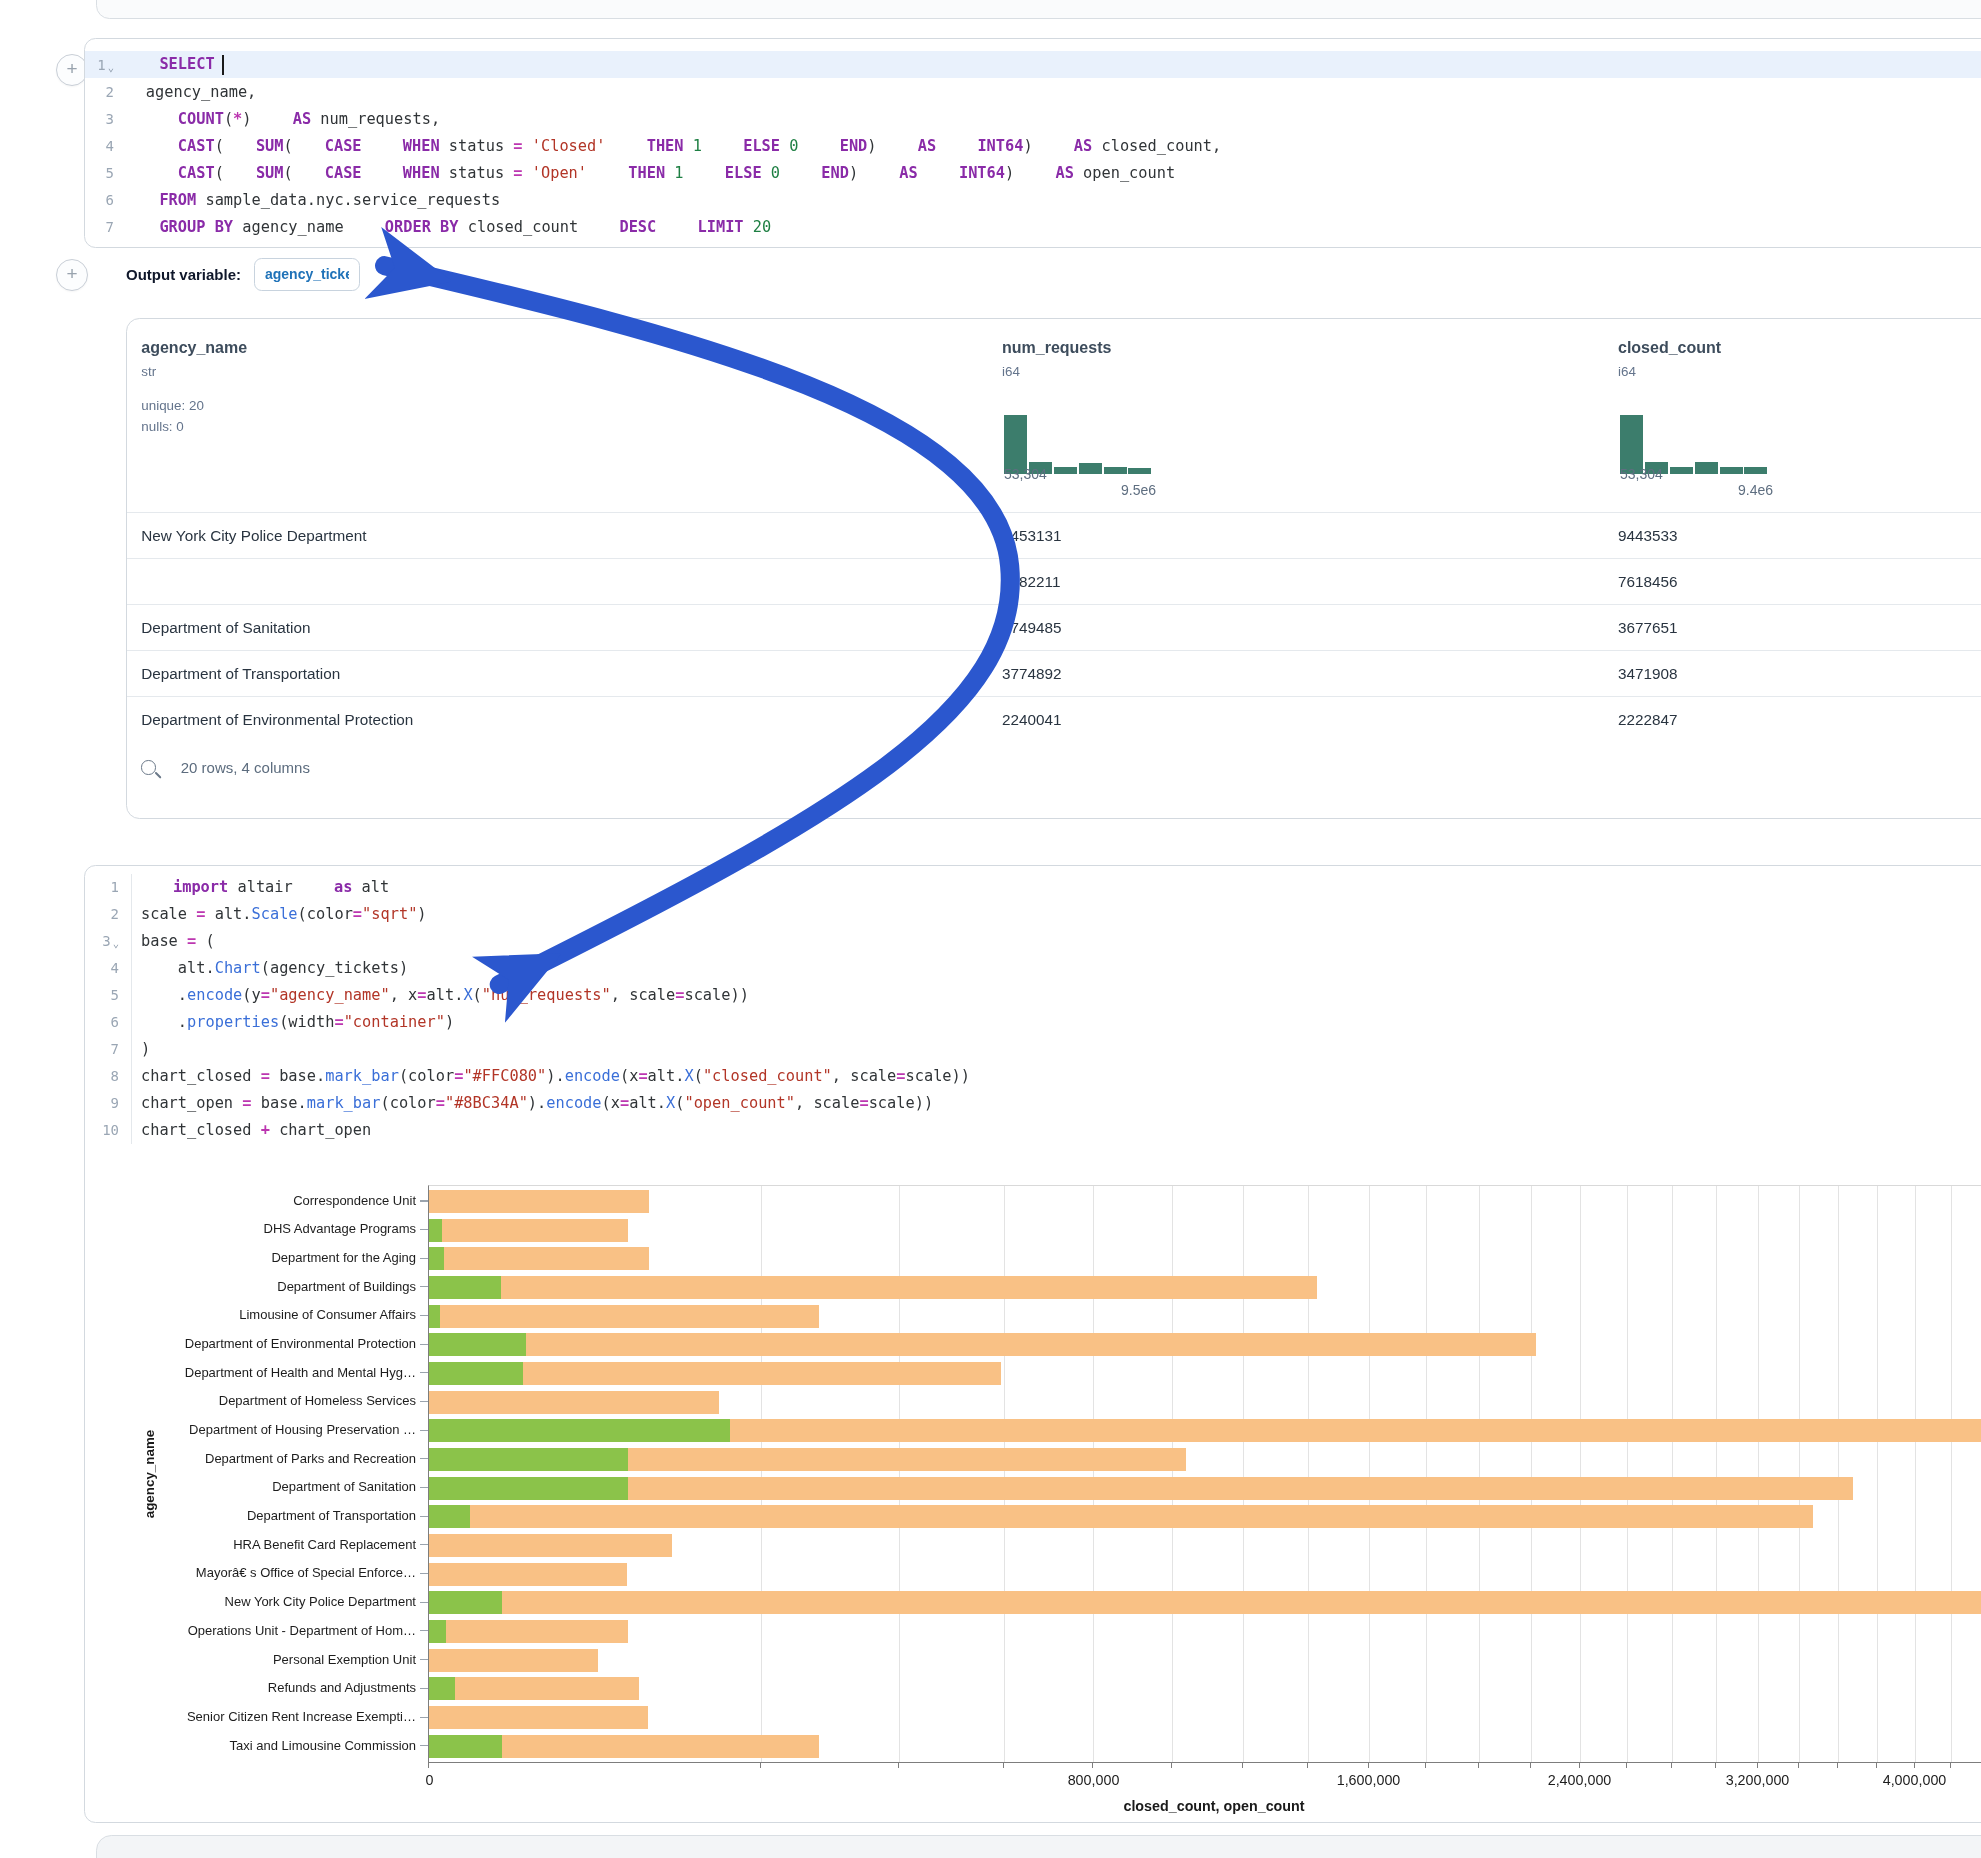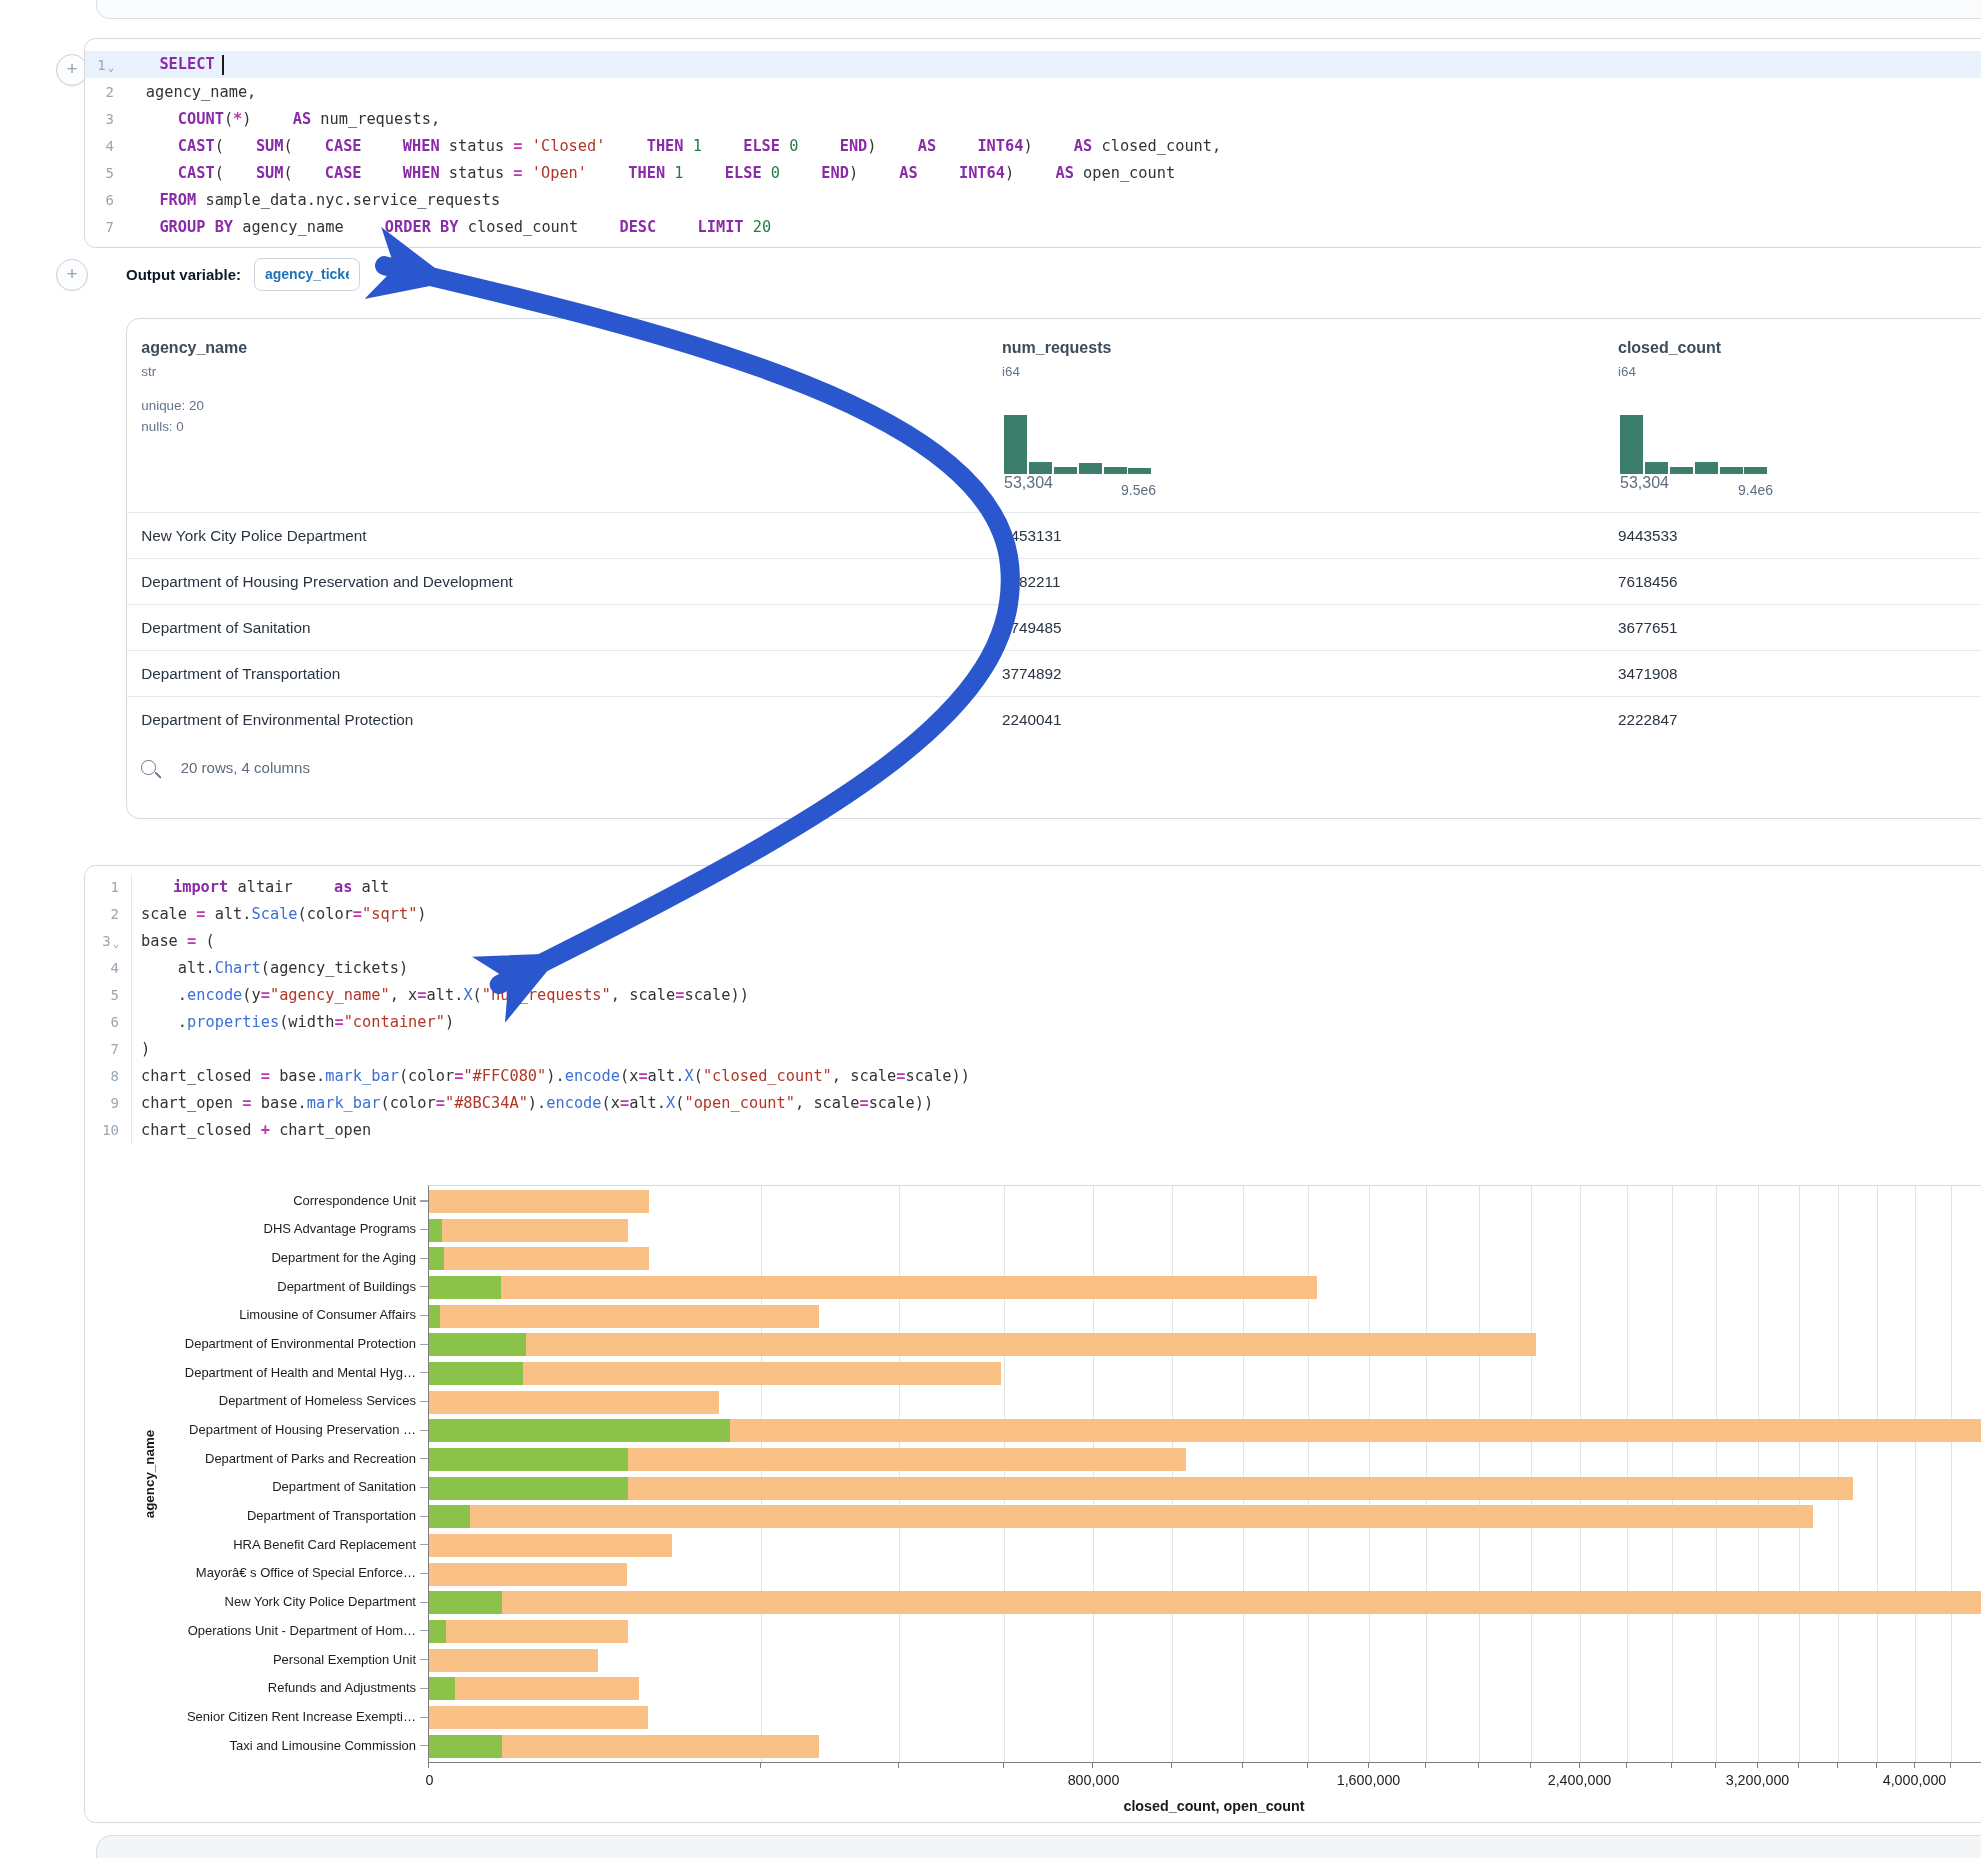--- a/index.html
+++ b/index.html
@@ -51,21 +51,21 @@
                font-weight:bold;font-size:14px;}
 
   
   #table-card{left:126px;top:318px;width:1872px;height:499px;border-radius:13.4px;overflow:hidden;}
   .th-cell{position:absolute;top:0;}
   .th-name{font-size:16px;font-weight:bold;color:#3D4C5C;position:absolute;top:20px;white-space:nowrap;}
   .th-type{font-size:13.4px;color:#64748C;position:absolute;top:45px;}
   .th-stat{font-size:13.4px;color:#64748C;position:absolute;white-space:nowrap;}
   .hist{position:absolute;top:96px;height:59px;display:flex;align-items:flex-end;}
   .hist-bar{width:23px;background:#3C7D6C;margin-right:1.9px;}
-  .hist-min{position:absolute;top:155px;font-size:16px;color:#5E6E80;}
+  .hist-min{position:absolute;top:147px;font-size:14px;color:#5E6E80;}
   .hist-max{position:absolute;top:163px;font-size:14px;color:#5E6E80;}
   #t-rows{position:absolute;left:0;top:193px;width:100%;}
   .t-row{position:absolute;left:0;width:100%;height:46px;border-top:1px solid #E5E9ED;}
   .t-cell{position:absolute;top:0;height:46px;line-height:46px;font-size:15.3px;color:#293440;white-space:nowrap;}
   #t-footer{position:absolute;left:14.3px;top:440px;display:flex;align-items:center;}
   .mag{width:12.4px;height:12.4px;border:1.9px solid #6B7989;border-radius:50%;position:relative;display:inline-block;}
   .mag::after{content:"";position:absolute;width:7.6px;height:2.4px;background:#6B7989;
               transform:rotate(45deg);right:-6.7px;bottom:-2.9px;border-radius:1.9px;}
   #t-footer-text{margin-left:25px;font-size:15px;color:#5C6C7E;}
 
@@ -173,21 +173,20 @@
       <span class="hist-min" style="left:1493px;">53,304</span>
       <span class="hist-max" style="left:1611px;">9.4e6</span>
     </div>
     <div id="t-rows">
         <div class="t-row" style="top: 0px;">
           <div class="t-cell" style="left: 14.3px;">New York City Police Department</div>
           <div class="t-cell" style="left: 875px;">9453131</div>
           <div class="t-cell" style="left: 1491px;">9443533</div>
         </div>
         <div class="t-row" style="top: 46px;">
-          <div class="t-cell" style="left: 14.3px;">Department of Housing Preservation and Development</div>
           <div class="t-cell" style="left: 875px;">7782211</div>
           <div class="t-cell" style="left: 1491px;">7618456</div>
         </div>
         <div class="t-row" style="top: 92px;">
           <div class="t-cell" style="left: 14.3px;">Department of Sanitation</div>
           <div class="t-cell" style="left: 875px;">3749485</div>
           <div class="t-cell" style="left: 1491px;">3677651</div>
         </div>
         <div class="t-row" style="top: 138px;">
           <div class="t-cell" style="left: 14.3px;">Department of Transportation</div>

